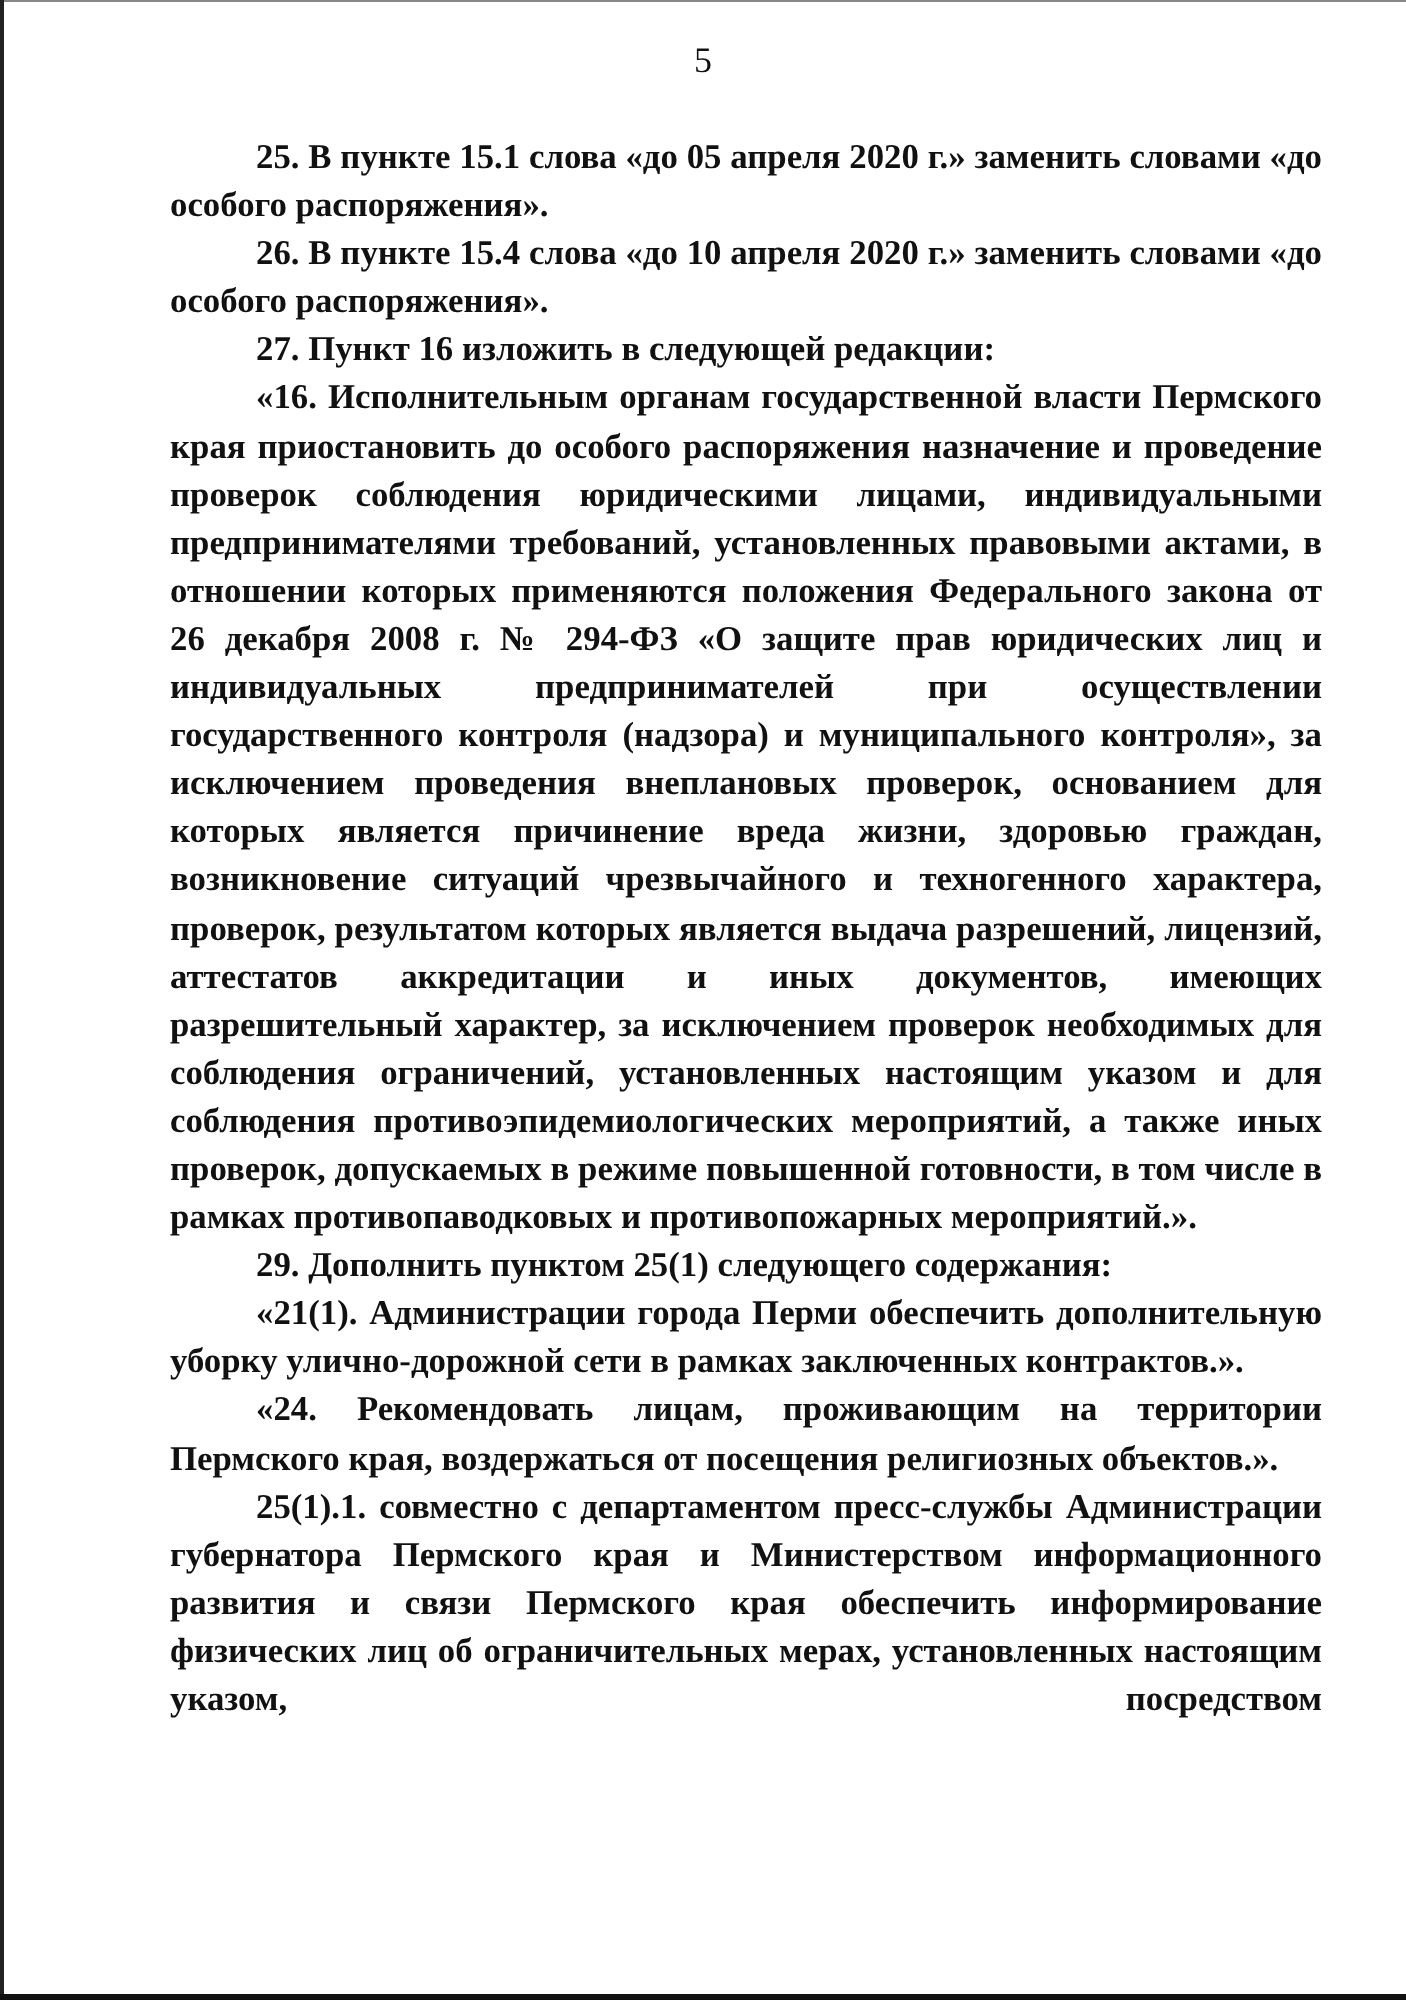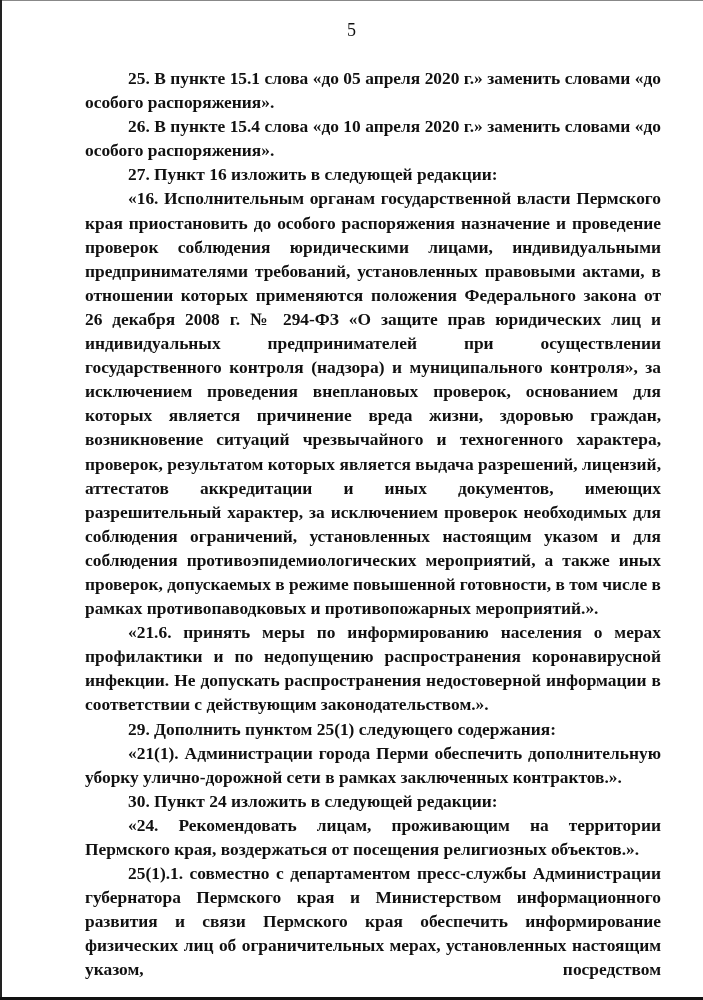--- a/index.html
+++ b/index.html
@@ -23,20 +23,18 @@
   <div class="edge-left"></div>
   <div class="edge-bottom"></div>
 
   <div class="pagenum">5</div>
 
   <div class="body">
     <p class="p">25. В пункте 15.1 слова «до 05 апреля 2020 г.» заменить словами «до особого распоряжения».</p>
     <p class="p">26. В пункте 15.4 слова «до 10 апреля 2020 г.» заменить словами «до особого распоряжения».</p>
     <p class="p">27. Пункт 16 изложить в следующей редакции:</p>
     <p class="p">«16. Исполнительным органам государственной власти Пермского края приостановить до особого распоряжения назначение и проведение проверок соблюдения юридическими лицами, индивидуальными предпринимателями требований, установленных правовыми актами, в отношении которых применяются положения Федерального закона от 26 декабря 2008 г. № 294-ФЗ «О защите прав юридических лиц и индивидуальных предпринимателей при осуществлении государственного контроля (надзора) и муниципального контроля», за исключением проведения внеплановых проверок, основанием для которых является причинение вреда жизни, здоровью граждан, возникновение ситуаций чрезвычайного и техногенного характера, проверок, результатом которых является выдача разрешений, лицензий, аттестатов аккредитации и иных документов, имеющих разрешительный характер, за исключением проверок необходимых для соблюдения ограничений, установленных настоящим указом и для соблюдения противоэпидемиологических мероприятий, а также иных проверок, допускаемых в режиме повышенной готовности, в том числе в рамках противопаводковых и противопожарных мероприятий.».</p>
-    <p class="p">«21.6. принять меры по информированию населения о мерах профилактики и по недопущению распространения коронавирусной инфекции. Не допускать распространения недостоверной информации в соответствии с действующим законодательством.».</p>
     <p class="p">29. Дополнить пунктом 25(1) следующего содержания:</p>
     <p class="p">«21(1). Администрации города Перми обеспечить дополнительную уборку улично-дорожной сети в рамках заключенных контрактов.».</p>
-    <p class="p">30. Пункт 24 изложить в следующей редакции:</p>
     <p class="p">«24. Рекомендовать лицам, проживающим на территории Пермского края, воздержаться от посещения религиозных объектов.».</p>
     <p class="p j">25(1).1. совместно с департаментом пресс-службы Администрации губернатора Пермского края и Министерством информационного развития и связи Пермского края обеспечить информирование физических лиц об ограничительных мерах, установленных настоящим указом, посредством</p>
   </div>
 </div>
 
 </body></html>

